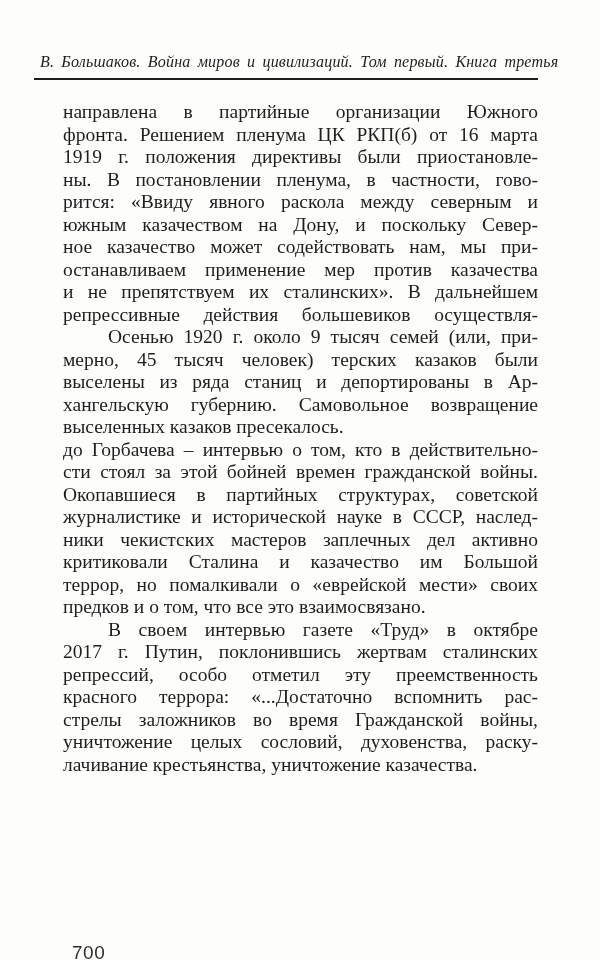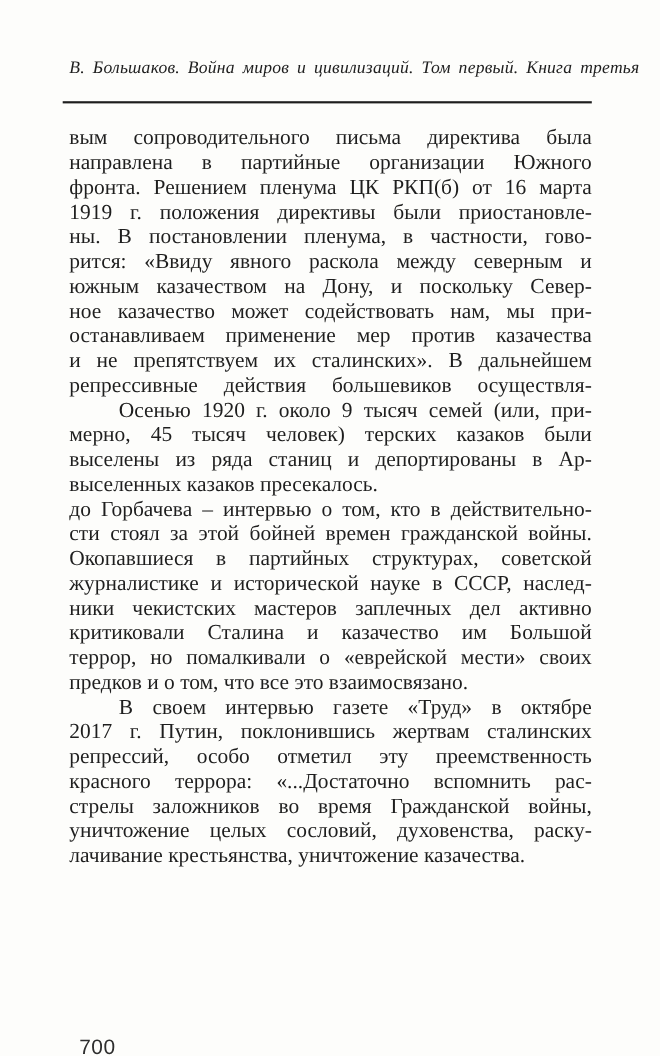--- a/index.html
+++ b/index.html
@@ -15,22 +15,22 @@
     overflow: hidden;
   }
   .page {
     position: relative;
     width: 600px;
     height: 960px;
     box-sizing: border-box;
   }
   
   .running-head-wrap {
-    margin: 52px 62px 0 57px;   
-    padding: 0 6px 21px 6px;
+    margin: 52px 62px 0 34px;   
+    padding: 0 6px 7px 6px;
     border-bottom: 2px solid var(--ink, #1e1e1e);
   }
   .running-head {
     font-style: italic;
     font-size: 16px;
     line-height: 19px;
     text-align: center;
     word-spacing: 3px;
     letter-spacing: 0.2px;
     white-space: nowrap;
@@ -66,34 +66,34 @@
 </head>
 <body style="--bg: #fdfdfb; --ink: #1e1e1e;">
 
 <div class="page">
 
   <div class="running-head-wrap">
     <div class="running-head">В. Большаков. Война миров и цивилизаций. Том первый. Книга третья</div>
   </div>
 
   <div class="text-block">
-      <div class="line">вым сопроводительного письма директива была</div>
       <div class="line">направлена в партийные организации Южного</div>
       <div class="line">фронта. Решением пленума ЦК РКП(б) от 16 марта</div>
       <div class="line">1919 г. положения директивы были приостановле-</div>
       <div class="line">ны. В постановлении пленума, в частности, гово-</div>
       <div class="line">рится: «Ввиду явного раскола между северным и</div>
       <div class="line">южным казачеством на Дону, и поскольку Север-</div>
       <div class="line">ное казачество может содействовать нам, мы при-</div>
       <div class="line">останавливаем применение мер против казачества</div>
       <div class="line">и не препятствуем их сталинских». В дальнейшем</div>
       <div class="line">репрессивные действия большевиков осуществля-</div>
       <div class="line indent">Осенью 1920 г. около 9 тысяч семей (или, при-</div>
       <div class="line">мерно, 45 тысяч человек) терских казаков были</div>
       <div class="line">выселены из ряда станиц и депортированы в Ар-</div>
+      <div class="line">хангельскую губернию. Самовольное возвращение</div>
       <div class="line last">выселенных казаков пресекалось.</div>
       <div class="line">до Горбачева – интервью о том, кто в действительно-</div>
       <div class="line">сти стоял за этой бойней времен гражданской войны.</div>
       <div class="line">Окопавшиеся в партийных структурах, советской</div>
       <div class="line">журналистике и исторической науке в СССР, наслед-</div>
       <div class="line">ники чекистских мастеров заплечных дел активно</div>
       <div class="line">критиковали Сталина и казачество им Большой</div>
       <div class="line">террор, но помалкивали о «еврейской мести» своих</div>
       <div class="line last">предков и о том, что все это взаимосвязано.</div>
       <div class="line indent">В своем интервью газете «Труд» в октябре</div>

